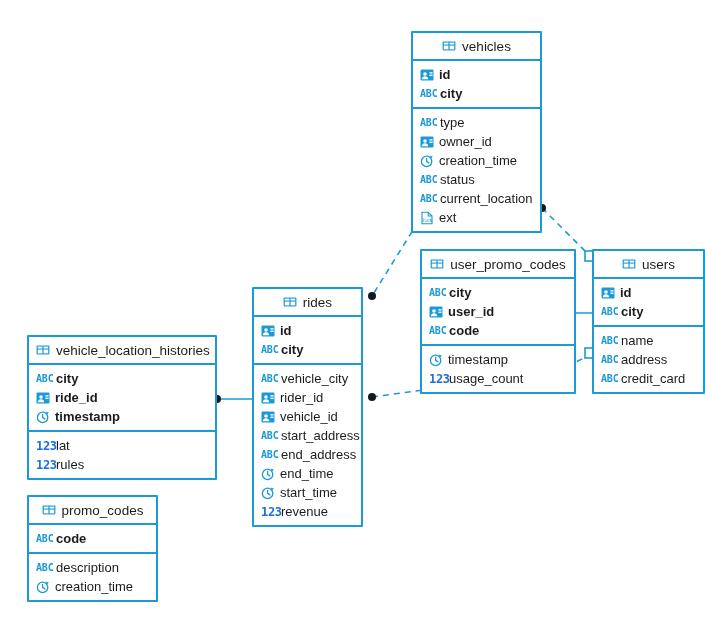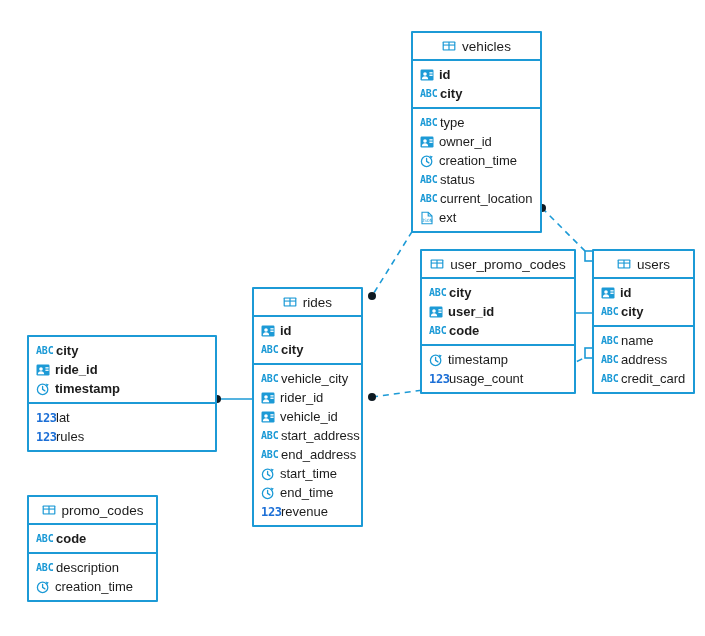--- a/index.html
+++ b/index.html
@@ -264,21 +264,21 @@
               </svg>
             </span>
             <span class="col-label">timestamp</span>
           </div>
           <div class="col-row">
             <span class="ico-num">123</span>
             <span class="col-label">usage_count</span>
           </div>
         </div>
       </div>
-      <div class="table-node" style="left: 592px; top: 249px; width: 103px;">
+      <div class="table-node" style="left: 592px; top: 249px; width: 113px;">
         <div class="tbl-title">
           <span class="ico">
             <svg viewBox="0 0 14 14">
               <rect x="0.6" y="2.4" width="12.8" height="9.2" rx="0.8" fill="#1c9ad6"></rect>
               <rect x="1.8" y="3.6" width="4.6" height="1.9" fill="#fff"></rect>
               <rect x="7.6" y="3.6" width="4.6" height="1.9" fill="#fff"></rect>
               <rect x="1.8" y="6.6" width="4.6" height="3.8" fill="#fff"></rect>
               <rect x="7.6" y="6.6" width="4.6" height="3.8" fill="#fff"></rect>
             </svg>
           </span>
@@ -386,39 +386,51 @@
             <span class="col-label">end_address</span>
           </div>
           <div class="col-row">
             <span class="ico">
               <svg viewBox="0 0 14 14">
                 <circle cx="6.6" cy="7.4" r="5.2" fill="none" stroke="#1c9ad6" stroke-width="1.3"></circle>
                 <path d="M6.6 4.4 V7.4 L8.9 8.9" fill="none" stroke="#1c9ad6" stroke-width="1.3" stroke-linecap="round"></path>
                 <path d="M9.6 1.4 L12.8 2.6 L11.1 4.6 Z" fill="#1c9ad6"></path>
               </svg>
             </span>
-            <span class="col-label">start_time</span>
+            <span class="col-label">end_time</span>
           </div>
           <div class="col-row">
             <span class="ico">
               <svg viewBox="0 0 14 14">
                 <circle cx="6.6" cy="7.4" r="5.2" fill="none" stroke="#1c9ad6" stroke-width="1.3"></circle>
                 <path d="M6.6 4.4 V7.4 L8.9 8.9" fill="none" stroke="#1c9ad6" stroke-width="1.3" stroke-linecap="round"></path>
                 <path d="M9.6 1.4 L12.8 2.6 L11.1 4.6 Z" fill="#1c9ad6"></path>
               </svg>
             </span>
-            <span class="col-label">end_time</span>
+            <span class="col-label">start_time</span>
           </div>
           <div class="col-row">
             <span class="ico-num">123</span>
             <span class="col-label">revenue</span>
           </div>
         </div>
       </div>
       <div class="table-node" style="left: 27px; top: 335px; width: 190px;">
+        <div class="tbl-title left">
+          <span class="ico">
+            <svg viewBox="0 0 14 14">
+              <rect x="0.6" y="2.4" width="12.8" height="9.2" rx="0.8" fill="#1c9ad6"></rect>
+              <rect x="1.8" y="3.6" width="4.6" height="1.9" fill="#fff"></rect>
+              <rect x="7.6" y="3.6" width="4.6" height="1.9" fill="#fff"></rect>
+              <rect x="1.8" y="6.6" width="4.6" height="3.8" fill="#fff"></rect>
+              <rect x="7.6" y="6.6" width="4.6" height="3.8" fill="#fff"></rect>
+            </svg>
+          </span>
+          <span>vehicle_location_histories</span>
+        </div>
         <div class="tbl-section">
           <div class="col-row pk">
             <span class="ico-text">ABC</span>
             <span class="col-label">city</span>
           </div>
           <div class="col-row pk">
             <span class="ico">
               <svg viewBox="0 0 14 14">
                 <rect x="0.5" y="1.5" width="13" height="11" rx="1.2" fill="#1c9ad6"></rect>
                 <circle cx="5" cy="6" r="1.8" fill="#fff"></circle>

